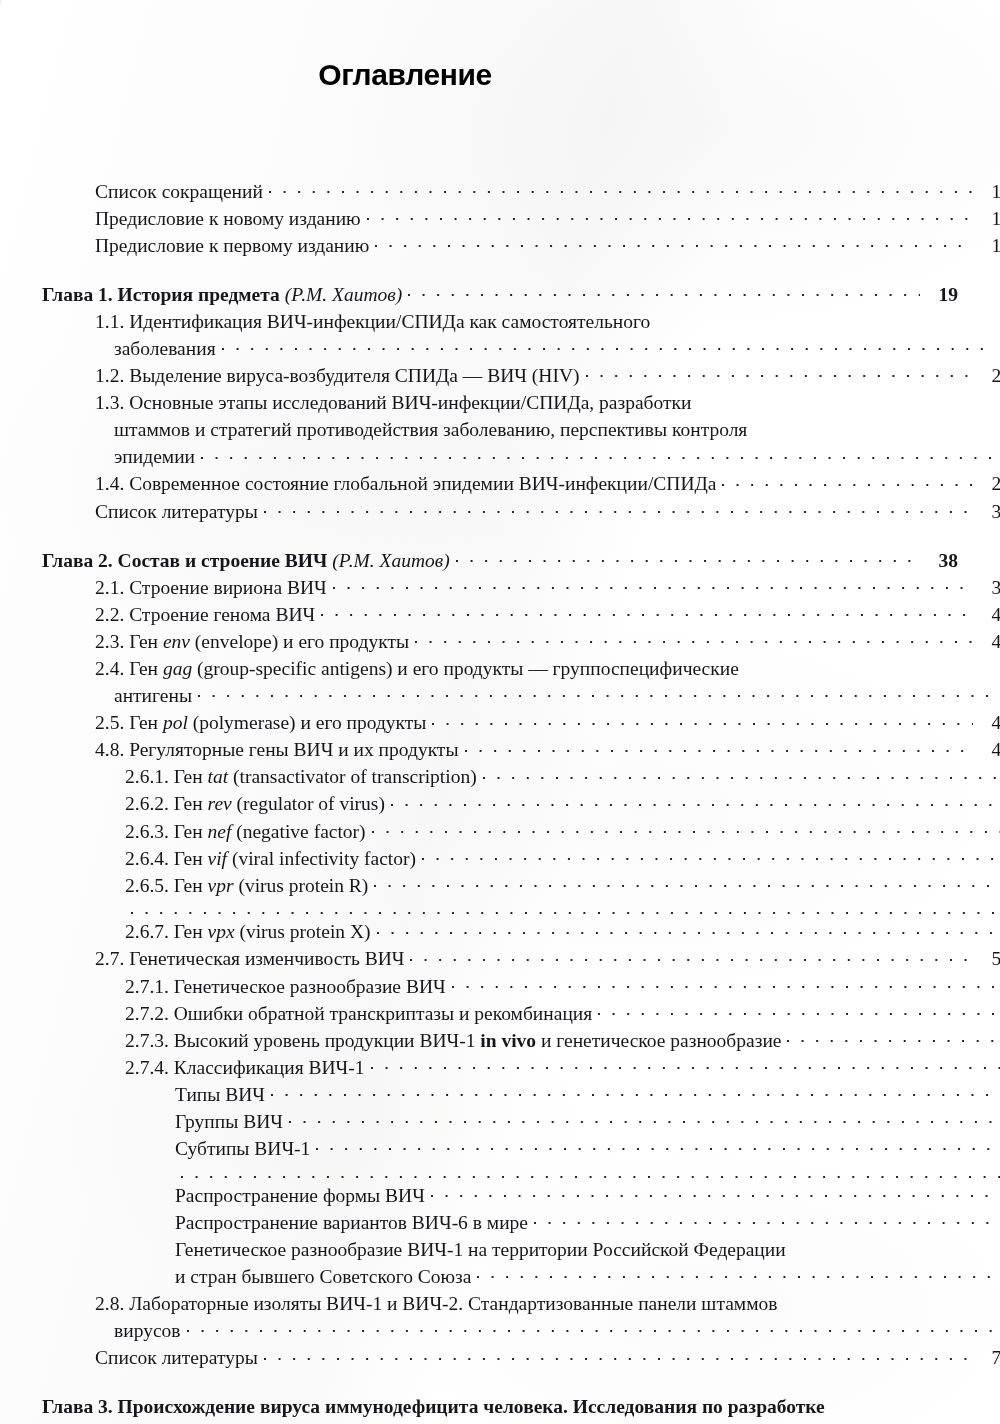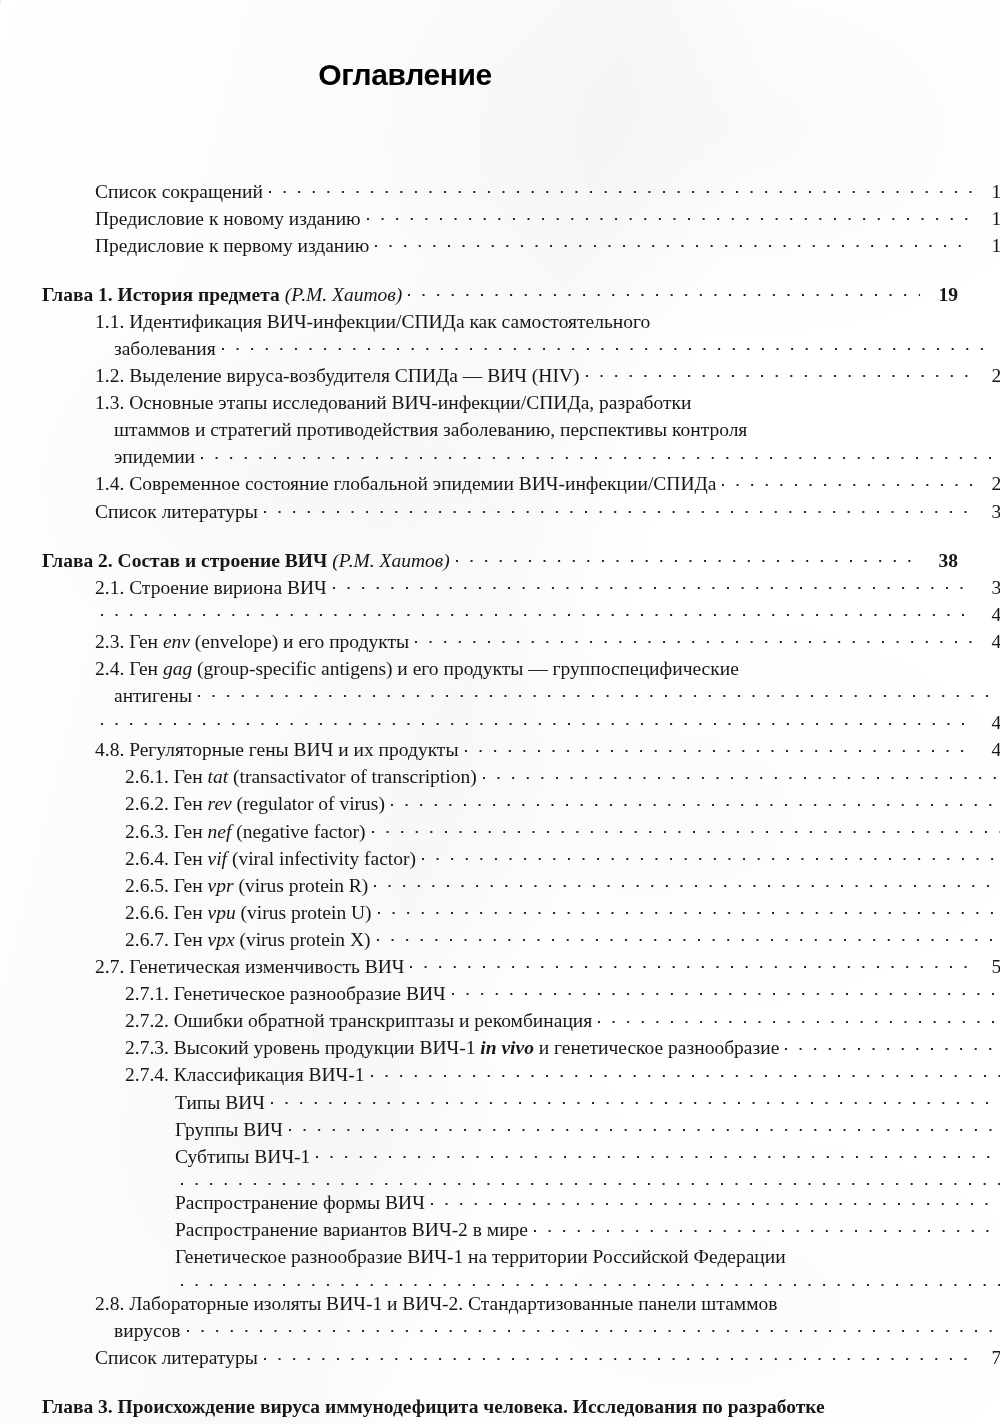--- a/index.html
+++ b/index.html
@@ -124,21 +124,21 @@
   .lvl-2 { padding-left: 83px; }           
   .lvl-3 { padding-left: 133px; }          
   .lvl-3-cont { padding-left: 133px; }
 
   
   .chapter .txt {
     font-weight: bold;
   }
   .chapter .pg { font-weight: bold; }
   i, .it { font-style: italic; }
-  .bi { font-style: italic; font-weight: bold; margin-top: 15px; }
+  .bi { font-weight: bold; margin-top: 15px; }
   .author { font-weight: normal; }
   .author i { font-style: italic; }
   .gap-md { height: 22px; }
 </style>
 </head>
 <body>
 
 <div class="paper-texture"></div>
 
 <div class="page">
@@ -212,39 +212,41 @@
         <span class="txt">Глава 2. Состав и строение ВИЧ<span class="author"> <i>(Р.М. Хаитов)</i></span></span>
         <span class="leader"></span>
         <span class="pg">38</span>
       </div>
       <div class="row lvl-1">
         <span class="txt">2.1. Строение вириона ВИЧ</span>
         <span class="leader"></span>
         <span class="pg">38</span>
       </div>
       <div class="row lvl-1">
+        <span class="txt">2.2. Строение генома ВИЧ</span>
         <span class="leader"></span>
         <span class="pg">41</span>
       </div>
       <div class="row lvl-1">
         <span class="txt">2.3. Ген <span class="it">env</span> (envelope) и его продукты</span>
         <span class="leader"></span>
         <span class="pg">43</span>
       </div>
       <div class="row lvl-1 noleader nopage">
         <span class="txt">2.4. Ген <span class="it">gag</span> (group-specific antigens) и его продукты — группоспецифические</span>
         <span class="leader"></span>
         <span class="pg"></span>
       </div>
       <div class="row lvl-1-cont">
         <span class="txt">антигены</span>
         <span class="leader"></span>
         <span class="pg">46</span>
       </div>
       <div class="row lvl-1">
+        <span class="txt">2.5. Ген <span class="it">pol</span> (polymerase) и его продукты</span>
         <span class="leader"></span>
         <span class="pg">48</span>
       </div>
       <div class="row lvl-1">
         <span class="txt">4.8. Регуляторные гены ВИЧ и их продукты</span>
         <span class="leader"></span>
         <span class="pg">49</span>
       </div>
       <div class="row lvl-2">
         <span class="txt">2.6.1. Ген <span class="it">tat</span> (transactivator of transcription)</span>
@@ -260,21 +262,20 @@
       </div>
       <div class="row lvl-2">
         <span class="txt">2.6.4. Ген <span class="it">vif</span> (viral infectivity factor)</span>
         <span class="leader"></span>
       </div>
       <div class="row lvl-2">
         <span class="txt">2.6.5. Ген <span class="it">vpr</span> (virus protein R)</span>
         <span class="leader"></span>
       </div>
       <div class="row lvl-2">
-        <span class="txt">2.6.6. Ген <span class="it">vpu</span> (virus protein U)</span>
         <span class="leader"></span>
       </div>
       <div class="row lvl-2">
         <span class="txt">2.6.7. Ген <span class="it">vpx</span> (virus protein X)</span>
         <span class="leader"></span>
       </div>
       <div class="row lvl-1">
         <span class="txt">2.7. Генетическая изменчивость ВИЧ</span>
         <span class="leader"></span>
         <span class="pg">57</span>
@@ -308,29 +309,30 @@
         <span class="leader"></span>
       </div>
       <div class="row lvl-3">
         <span class="leader"></span>
       </div>
       <div class="row lvl-3">
         <span class="txt">Распространение формы ВИЧ</span>
         <span class="leader"></span>
       </div>
       <div class="row lvl-3">
-        <span class="txt">Распространение вариантов ВИЧ-2 в мире</span>
+        <span class="txt">Распространение вариантов ВИЧ-6 в мире</span>
         <span class="leader"></span>
       </div>
       <div class="row lvl-3 noleader nopage">
         <span class="txt">Генетическое разнообразие ВИЧ-1 на территории Российской Федерации</span>
         <span class="leader"></span>
         <span class="pg"></span>
       </div>
       <div class="row lvl-3-cont">
+        <span class="txt">и стран бывшего Советского Союза</span>
         <span class="leader"></span>
       </div>
       <div class="row lvl-1 noleader nopage">
         <span class="txt">2.8. Лабораторные изоляты ВИЧ-1 и ВИЧ-2. Стандартизованные панели штаммов</span>
         <span class="leader"></span>
         <span class="pg"></span>
       </div>
       <div class="row lvl-1-cont">
         <span class="txt">вирусов</span>
         <span class="leader"></span>

